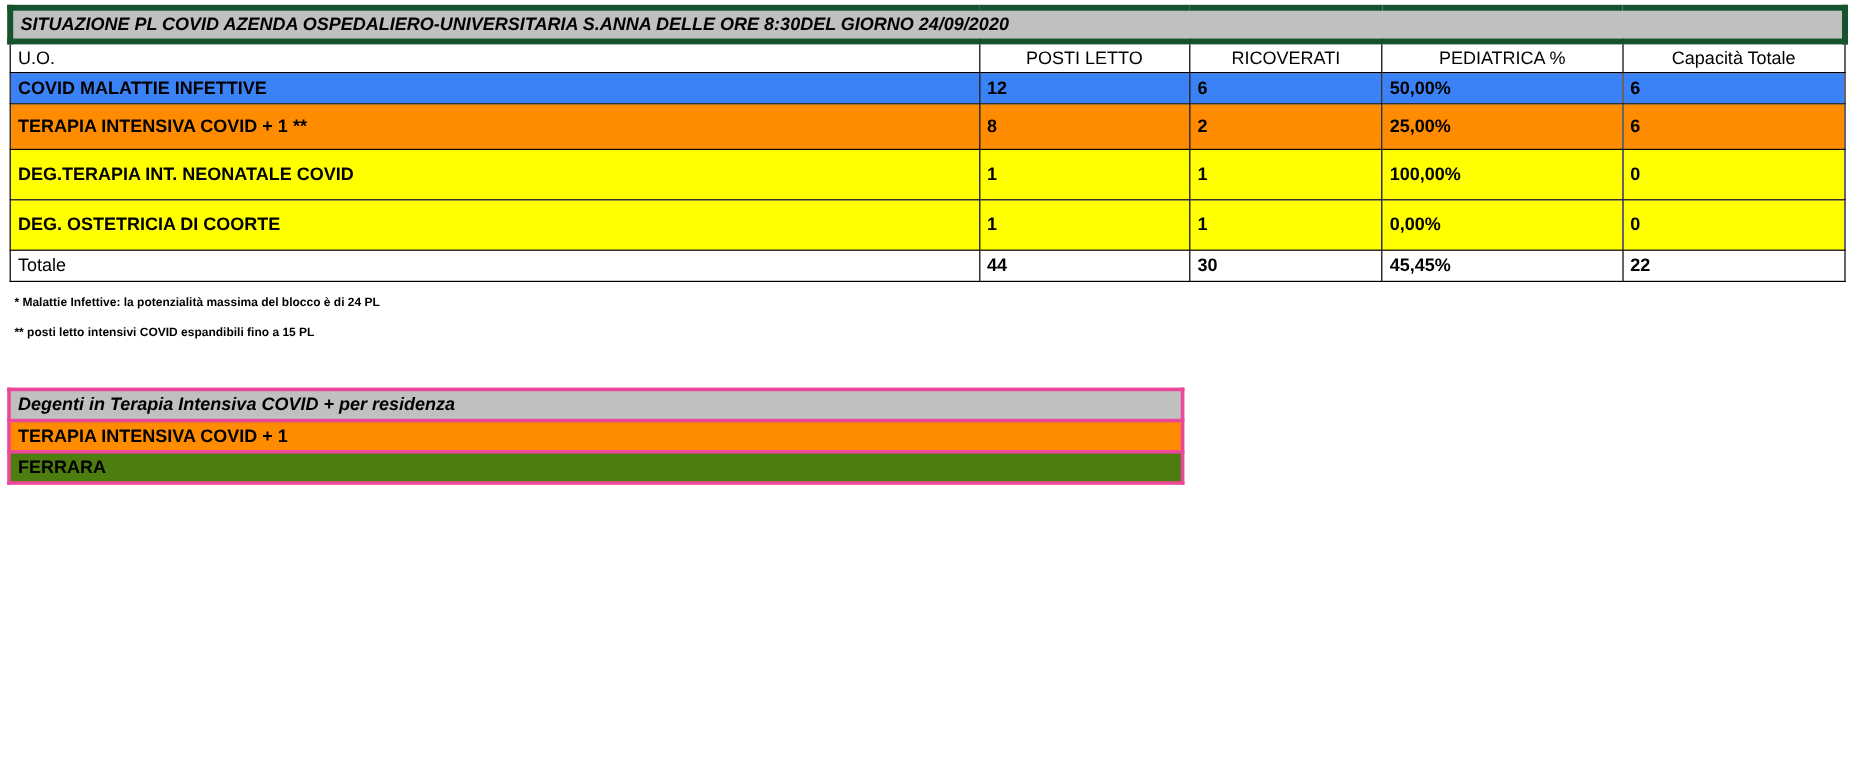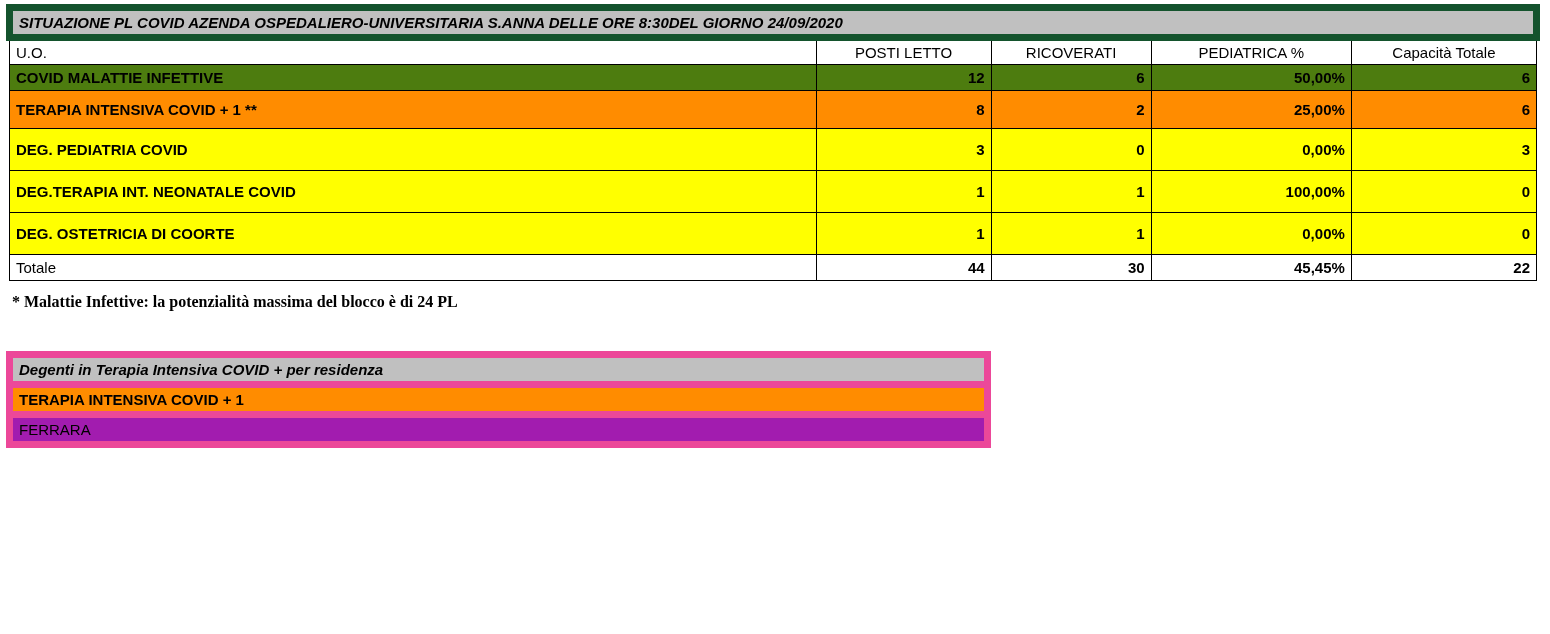--- a/index.html
+++ b/index.html
@@ -38,75 +38,74 @@
   .col-pl     { width: 175px; }
   .col-ric    { width: 160px; }
   .col-occ    { width: 200px; }
   .col-cap    { width: 185px; }
 
   .title-row td {
     background: #c0c0c0;
     font-weight: bold;
     font-style: italic;
     font-size: 15px;
-    border: 7px solid #14532d;
+    border: 5px solid #14532d;
     height: 24px;
   }
 
   .header-row td {
     background: #ffffff;
     font-weight: normal;
     font-size: 15px;
   }
   .header-row td.num { text-align: center; }
 
-  .num { text-align: right; }
+  .num { }
 
   .r-bold { font-weight: bold; }
 
-  .bg-lightyellow { background: #4d7c0f; }
+  .bg-lightyellow { background: #3b82f6; }
   .bg-peach       { background: #fbca9b; }
   .bg-orange      { background: #ff8c00; margin-left: 36px; }
   .bg-yellow      { background: #ffff00; }
   .bg-white       { background: #ffffff; }
 
   .notes {
     margin: 12px 0 0 12px;
-    font-size: 16px;
+    font-size: 10px;
     font-weight: bold;
-    font-family: Liberation Serif, serif;
   }
   .notes div { margin-bottom: 14px; }
 
   .sub-table {
     border-collapse: collapse;
     table-layout: fixed;
     width: 978px;
     margin: 40px 0 0 6px;
   }
   .sub-table td {
-    border: 7px solid #ec4899;
+    border: 3px solid #ec4899;
     padding: 3px 6px;
     height: 26px;
     box-sizing: border-box;
     vertical-align: middle;
     white-space: nowrap;
   }
   .sub-title td {
     background: #c0c0c0;
     font-weight: bold;
     font-style: italic;
   }
   .sub-orange td {
     background: #ff8c00;
     font-weight: bold;
   }
   .sub-plain td {
-    background: #a21caf;
-    font-weight: normal;
+    background: #4d7c0f;
+    font-weight: bold;
   }
 </style>
 </head>
 <body>
 
 <table class="main-table">
   <colgroup>
     <col class="col-uo">
       <col class="col-pl">
       <col class="col-ric">
@@ -135,27 +134,20 @@
 
 
     <tr class="r-bold bg-orange" style="height:38px">
       <td style="height:38px">TERAPIA INTENSIVA COVID + 1 **</td>
       <td class="num" style="height:38px">8</td>
       <td class="num" style="height:38px">2</td>
       <td class="num" style="height:38px">25,00%</td>
       <td class="num" style="height:38px">6</td>
     </tr>
 
-    <tr class="r-bold bg-yellow" style="height:42px">
-      <td style="height:42px">DEG.  PEDIATRIA COVID</td>
-      <td class="num" style="height:42px">3</td>
-      <td class="num" style="height:42px">0</td>
-      <td class="num" style="height:42px">0,00%</td>
-      <td class="num" style="height:42px">3</td>
-    </tr>
 
     <tr class="r-bold bg-yellow" style="height:42px">
       <td style="height:42px">DEG.TERAPIA INT. NEONATALE COVID</td>
       <td class="num" style="height:42px">1</td>
       <td class="num" style="height:42px">1</td>
       <td class="num" style="height:42px">100,00%</td>
       <td class="num" style="height:42px">0</td>
     </tr>
 
 
@@ -172,20 +164,21 @@
       <td class="num r-bold">44</td>
       <td class="num r-bold">30</td>
       <td class="num r-bold">45,45%</td>
       <td class="num r-bold">22</td>
     </tr>
   </tbody>
 </table>
 
 <div class="notes">
   <div>*  Malattie Infettive: la potenzialità massima del blocco è di 24 PL</div>
+  <div>** posti letto intensivi COVID espandibili fino a 15 PL</div>
 </div>
 
 <table class="sub-table">
   <colgroup>
       <col style="width:978px">
     </colgroup>
   <tbody>
     <tr class="sub-title">
       <td>Degenti in Terapia Intensiva COVID + per residenza</td>
     </tr>

